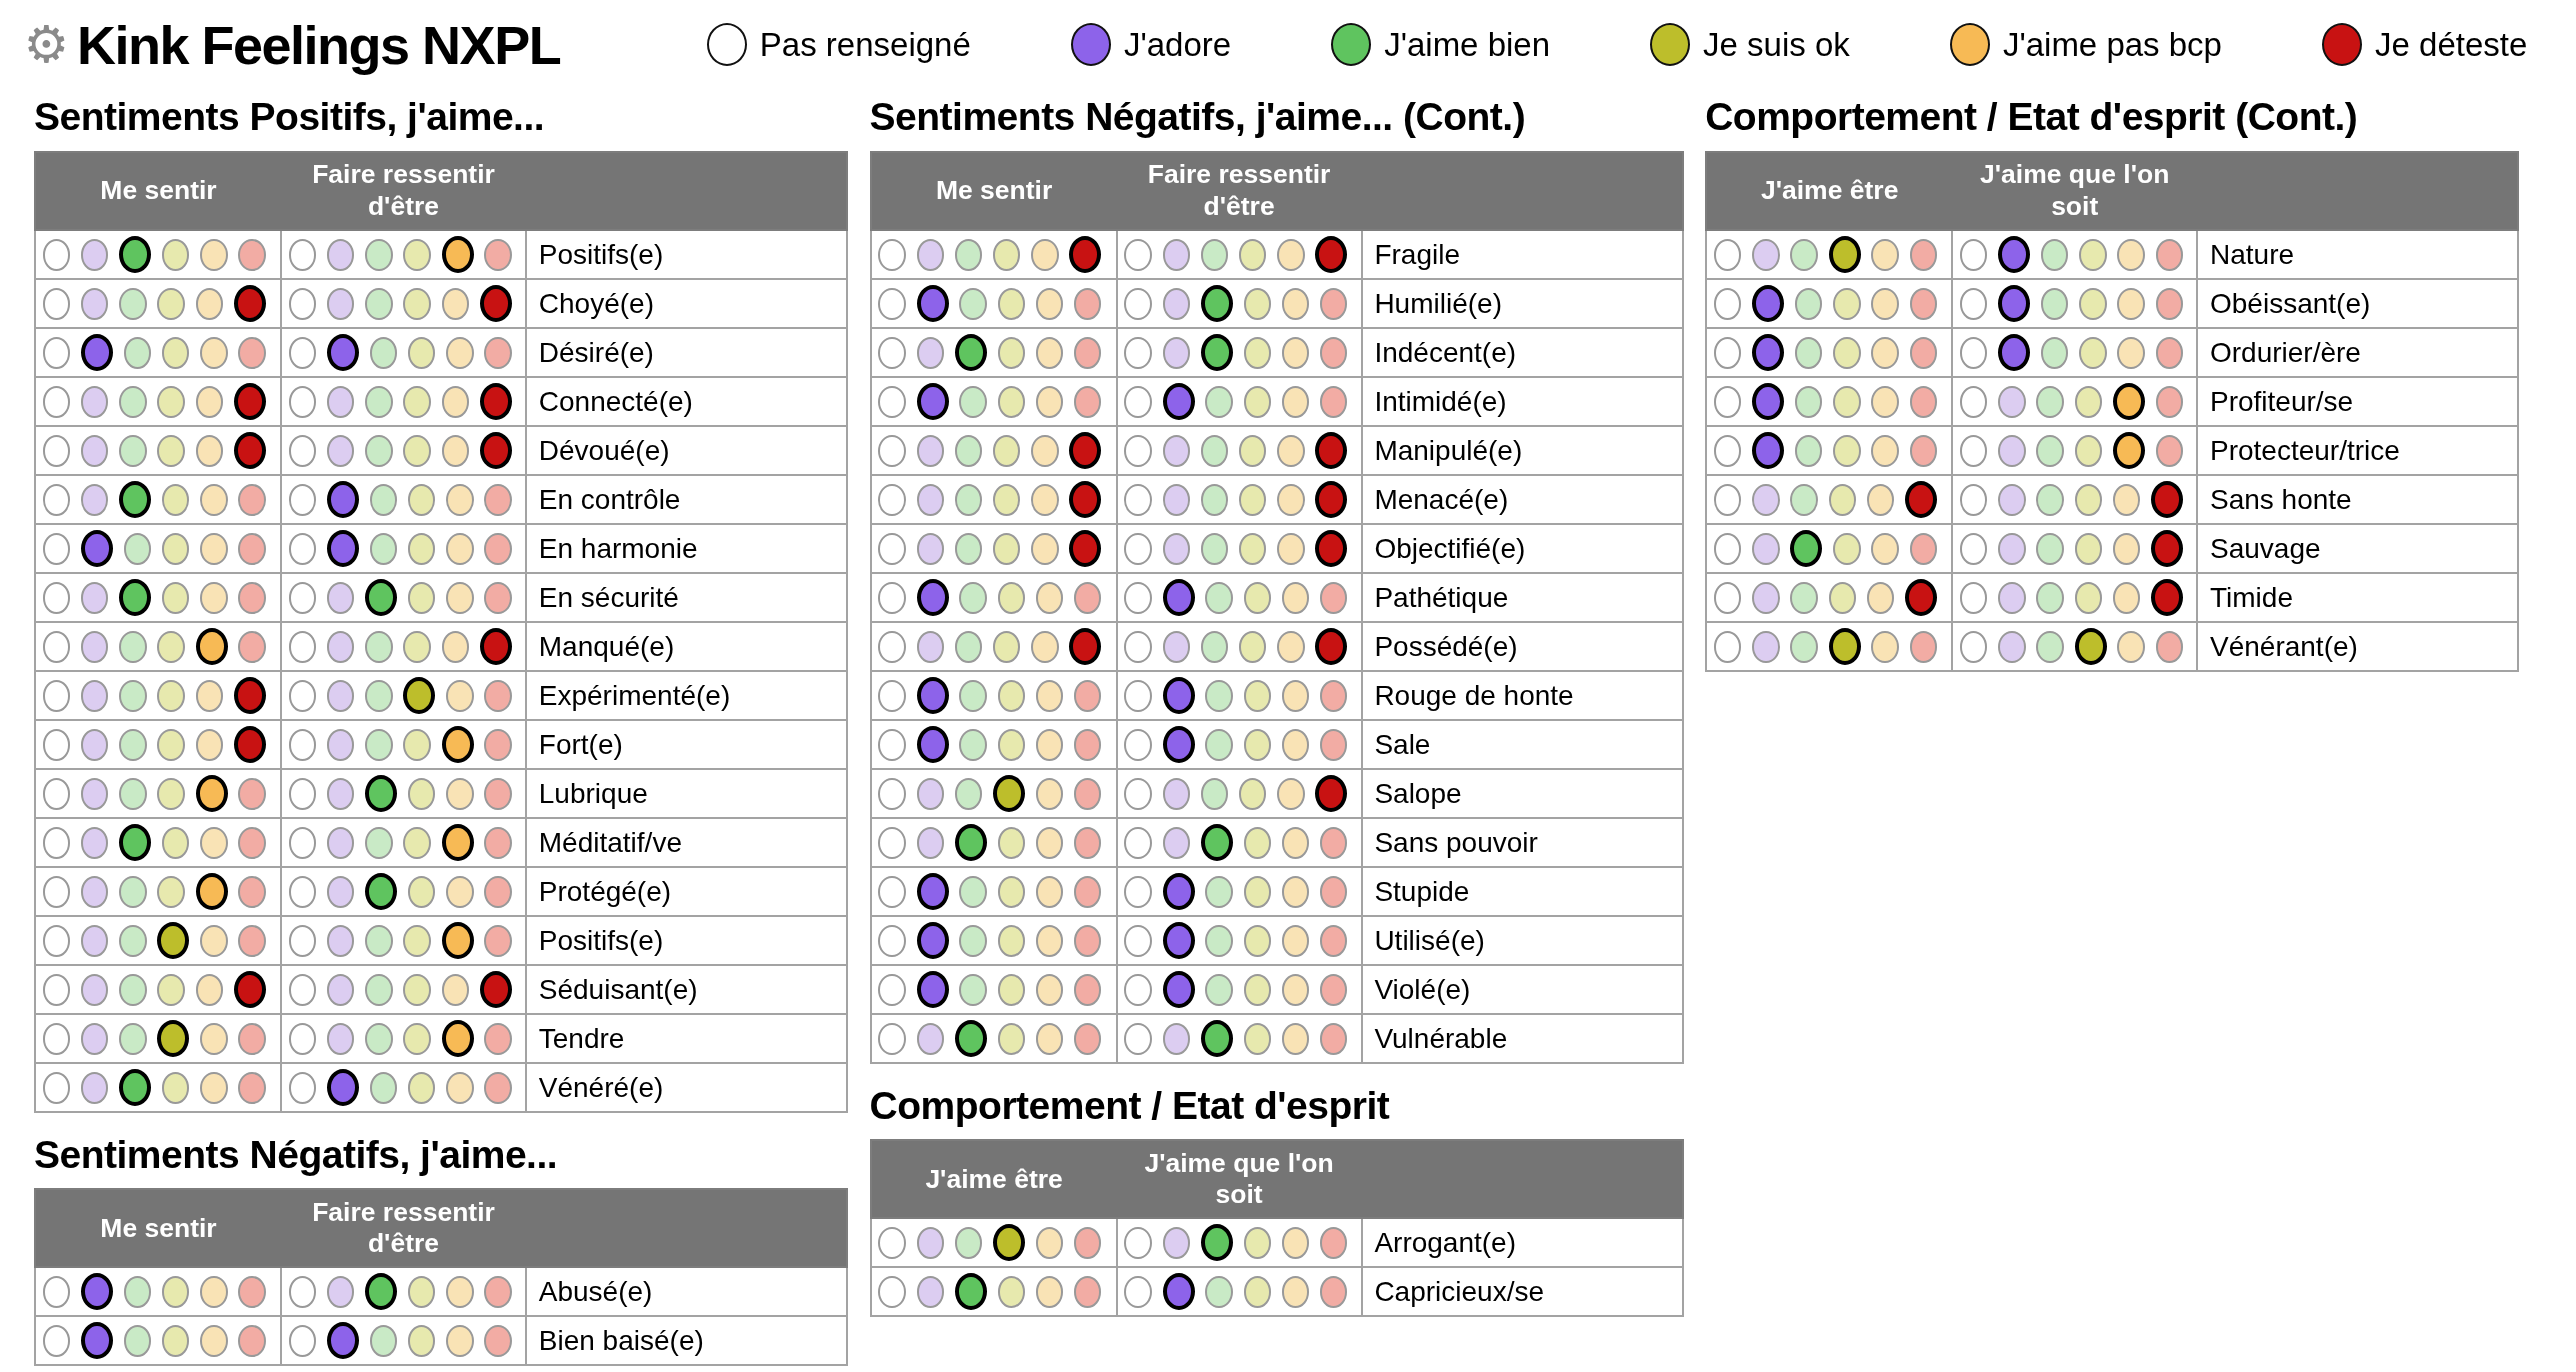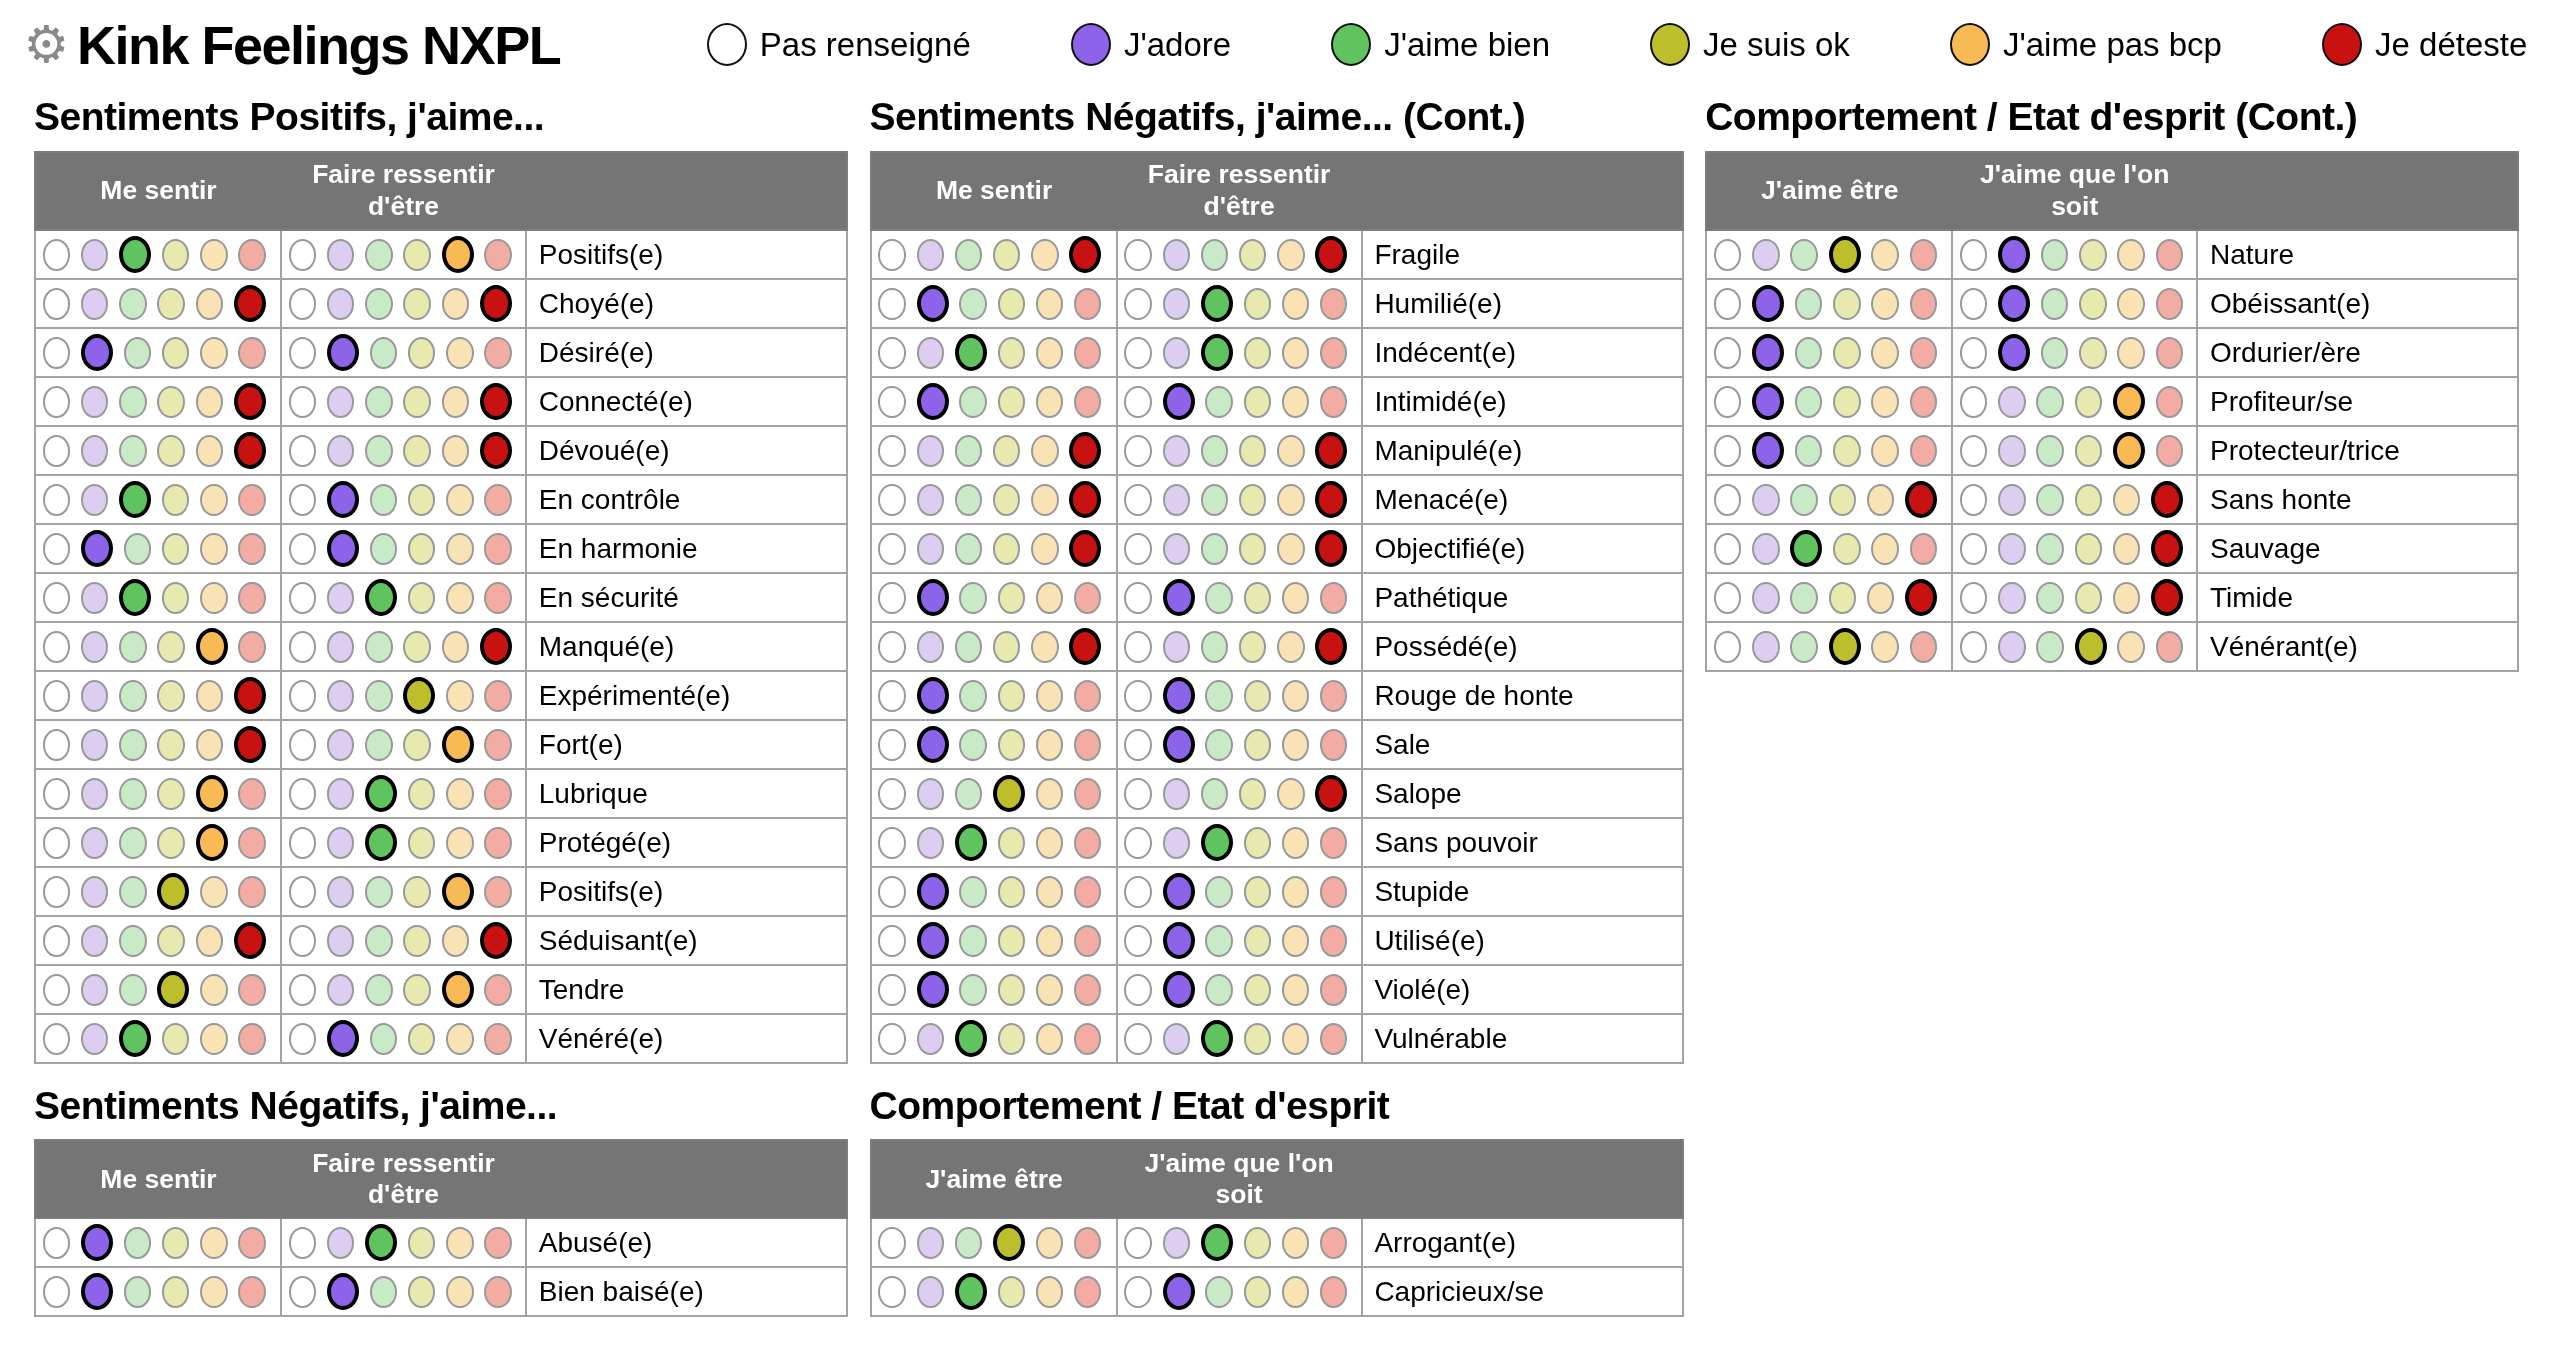--- a/index.html
+++ b/index.html
@@ -355,20 +355,43 @@
                       <span class="radio" style="background: rgb(242, 172, 164);"></span>
                     </div>
                   </td>
                   <td class="label-cell">Lubrique</td>
                 </tr>
                 <tr>
                   <td class="radio-cell">
                     <div class="rgroup">
                       <span class="radio" style="background: rgb(255, 255, 255);"></span>
                       <span class="radio" style="background: rgb(220, 205, 241);"></span>
+                      <span class="radio sel" style="background: rgb(95, 196, 95);"></span>
+                      <span class="radio" style="background: rgb(231, 233, 174);"></span>
+                      <span class="radio" style="background: rgb(249, 227, 181);"></span>
+                      <span class="radio" style="background: rgb(242, 172, 164);"></span>
+                    </div>
+                  </td>
+                  <td class="radio-cell">
+                    <div class="rgroup">
+                      <span class="radio" style="background: rgb(255, 255, 255);"></span>
+                      <span class="radio" style="background: rgb(220, 205, 241);"></span>
+                      <span class="radio" style="background: rgb(201, 234, 198);"></span>
+                      <span class="radio" style="background: rgb(231, 233, 174);"></span>
+                      <span class="radio sel" style="background: rgb(247, 186, 85);"></span>
+                      <span class="radio" style="background: rgb(242, 172, 164);"></span>
+                    </div>
+                  </td>
+                  <td class="label-cell">Méditatif/ve</td>
+                </tr>
+                <tr>
+                  <td class="radio-cell">
+                    <div class="rgroup">
+                      <span class="radio" style="background: rgb(255, 255, 255);"></span>
+                      <span class="radio" style="background: rgb(220, 205, 241);"></span>
                       <span class="radio" style="background: rgb(201, 234, 198);"></span>
                       <span class="radio" style="background: rgb(231, 233, 174);"></span>
                       <span class="radio sel" style="background: rgb(247, 186, 85);"></span>
                       <span class="radio" style="background: rgb(242, 172, 164);"></span>
                     </div>
                   </td>
                   <td class="radio-cell">
                     <div class="rgroup">
                       <span class="radio" style="background: rgb(255, 255, 255);"></span>
                       <span class="radio" style="background: rgb(220, 205, 241);"></span>

